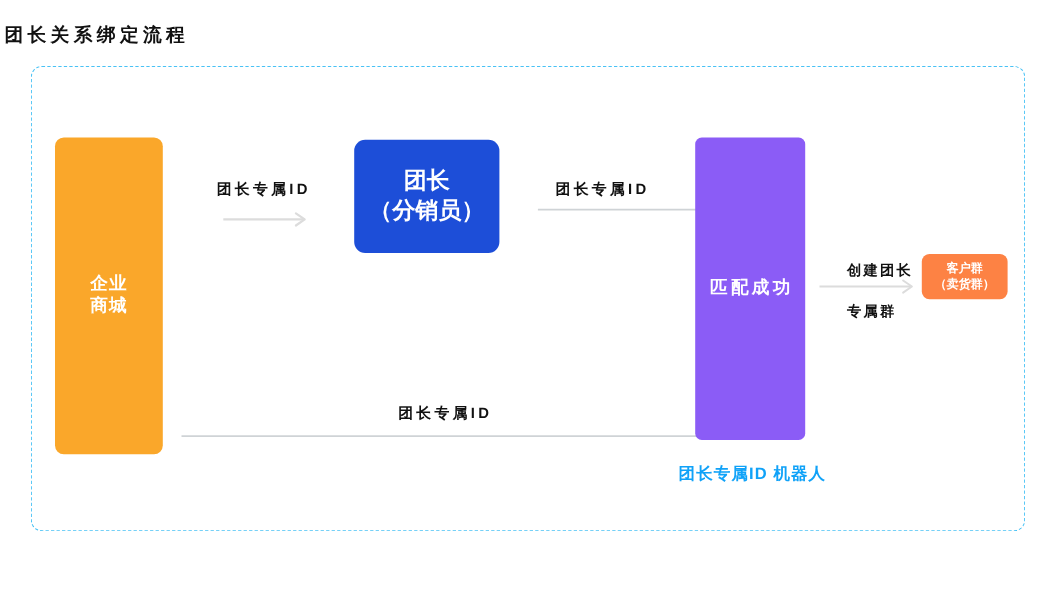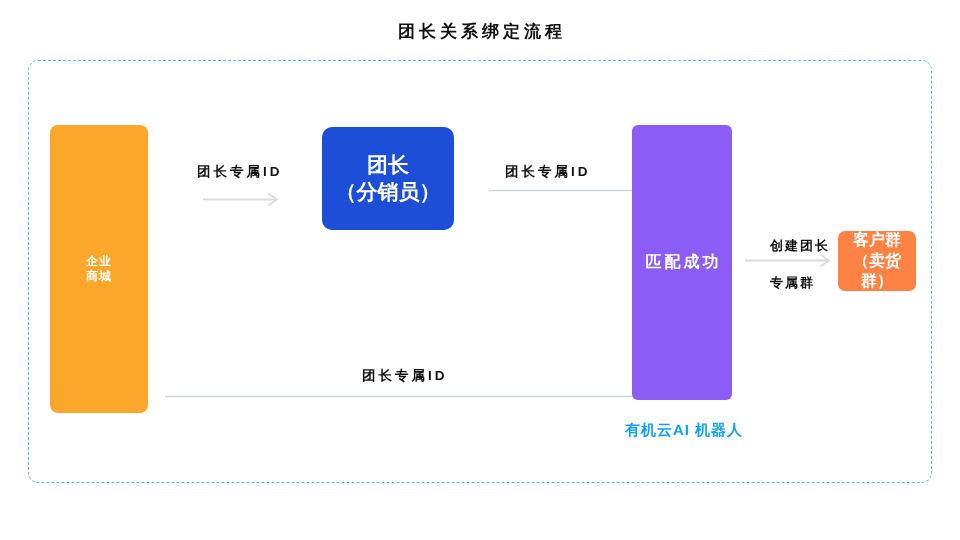--- a/index.html
+++ b/index.html
@@ -8,21 +8,21 @@
     background:#ffffff;
     font-family:"Liberation Sans","DejaVu Sans",sans-serif;
     overflow:hidden;
     position:relative;
   }
   #stage{position:absolute;left:0;top:0;width:960px;height:540px;}
 
   
   .title{
     position:absolute;left:0;top:20px;width:960px;
-    text-align:center;
+    text-align:left;
     font-size:17px;font-weight:bold;color:#111111;
     letter-spacing:4px;
     text-indent:4px;
   }
 
   
   .frame{
     position:absolute;left:28px;top:60px;
     width:904px;height:423px;
     border:1.5px dashed #49c2f5;
@@ -32,37 +32,37 @@
 
   
   .box{position:absolute;box-sizing:border-box;
        display:flex;align-items:center;justify-content:center;
        text-align:center;color:#ffffff;font-weight:bold;
        line-height:1.28;}
 
   .box-mall{
     left:50px;top:125px;width:98px;height:288px;
     background:#faa72a;border-radius:8px;
-    font-size:12px;letter-spacing:1px;
+    font-size:16px;letter-spacing:1px;
   }
   .box-leader{
     left:322px;top:127px;width:132px;height:103px;
     background:#1d4ed8;border-radius:10px;
     font-size:21px;
   }
   .box-bot{
     left:632px;top:125px;width:100px;height:275px;
     background:#8b5cf6;border-radius:6px;
     font-size:16px;letter-spacing:3px;
   }
   .box-bot .bot-text{position:relative;z-index:3;text-indent:3px;}
   .box-group{
-    left:838px;top:231px;width:78px;height:60px;
+    left:838px;top:231px;width:78px;height:41px;
     background:#fd8244;border-radius:7px;
-    font-size:16px;
+    font-size:11px;
   }
 
   .bot-caption{
     position:absolute;left:604px;top:421px;width:160px;
     text-align:center;
     color:#10a2f8;font-size:15px;font-weight:bold;letter-spacing:1px;
   }
 
   
   .lbl{
@@ -120,21 +120,21 @@
   </div>
 
   <div class="box box-leader">
     <span style="white-space:pre-line">团长
 （分销员）</span>
   </div>
 
   <div class="box box-bot">
     <span class="bot-text">匹配成功</span>
   </div>
-  <div class="bot-caption">有机云AI 机器人</div>
+  <div class="bot-caption">团长专属ID 机器人</div>
 
   <div class="box box-group">
     <span style="white-space:pre-line">客户群
 （卖货群）</span>
   </div>
 
   <div class="lbl lbl-top1">团长专属ID</div>
   <div class="lbl lbl-top2">团长专属ID</div>
   <div class="lbl lbl-bottom">团长专属ID</div>
   <div class="lbl lbl-right1">创建团长</div>

